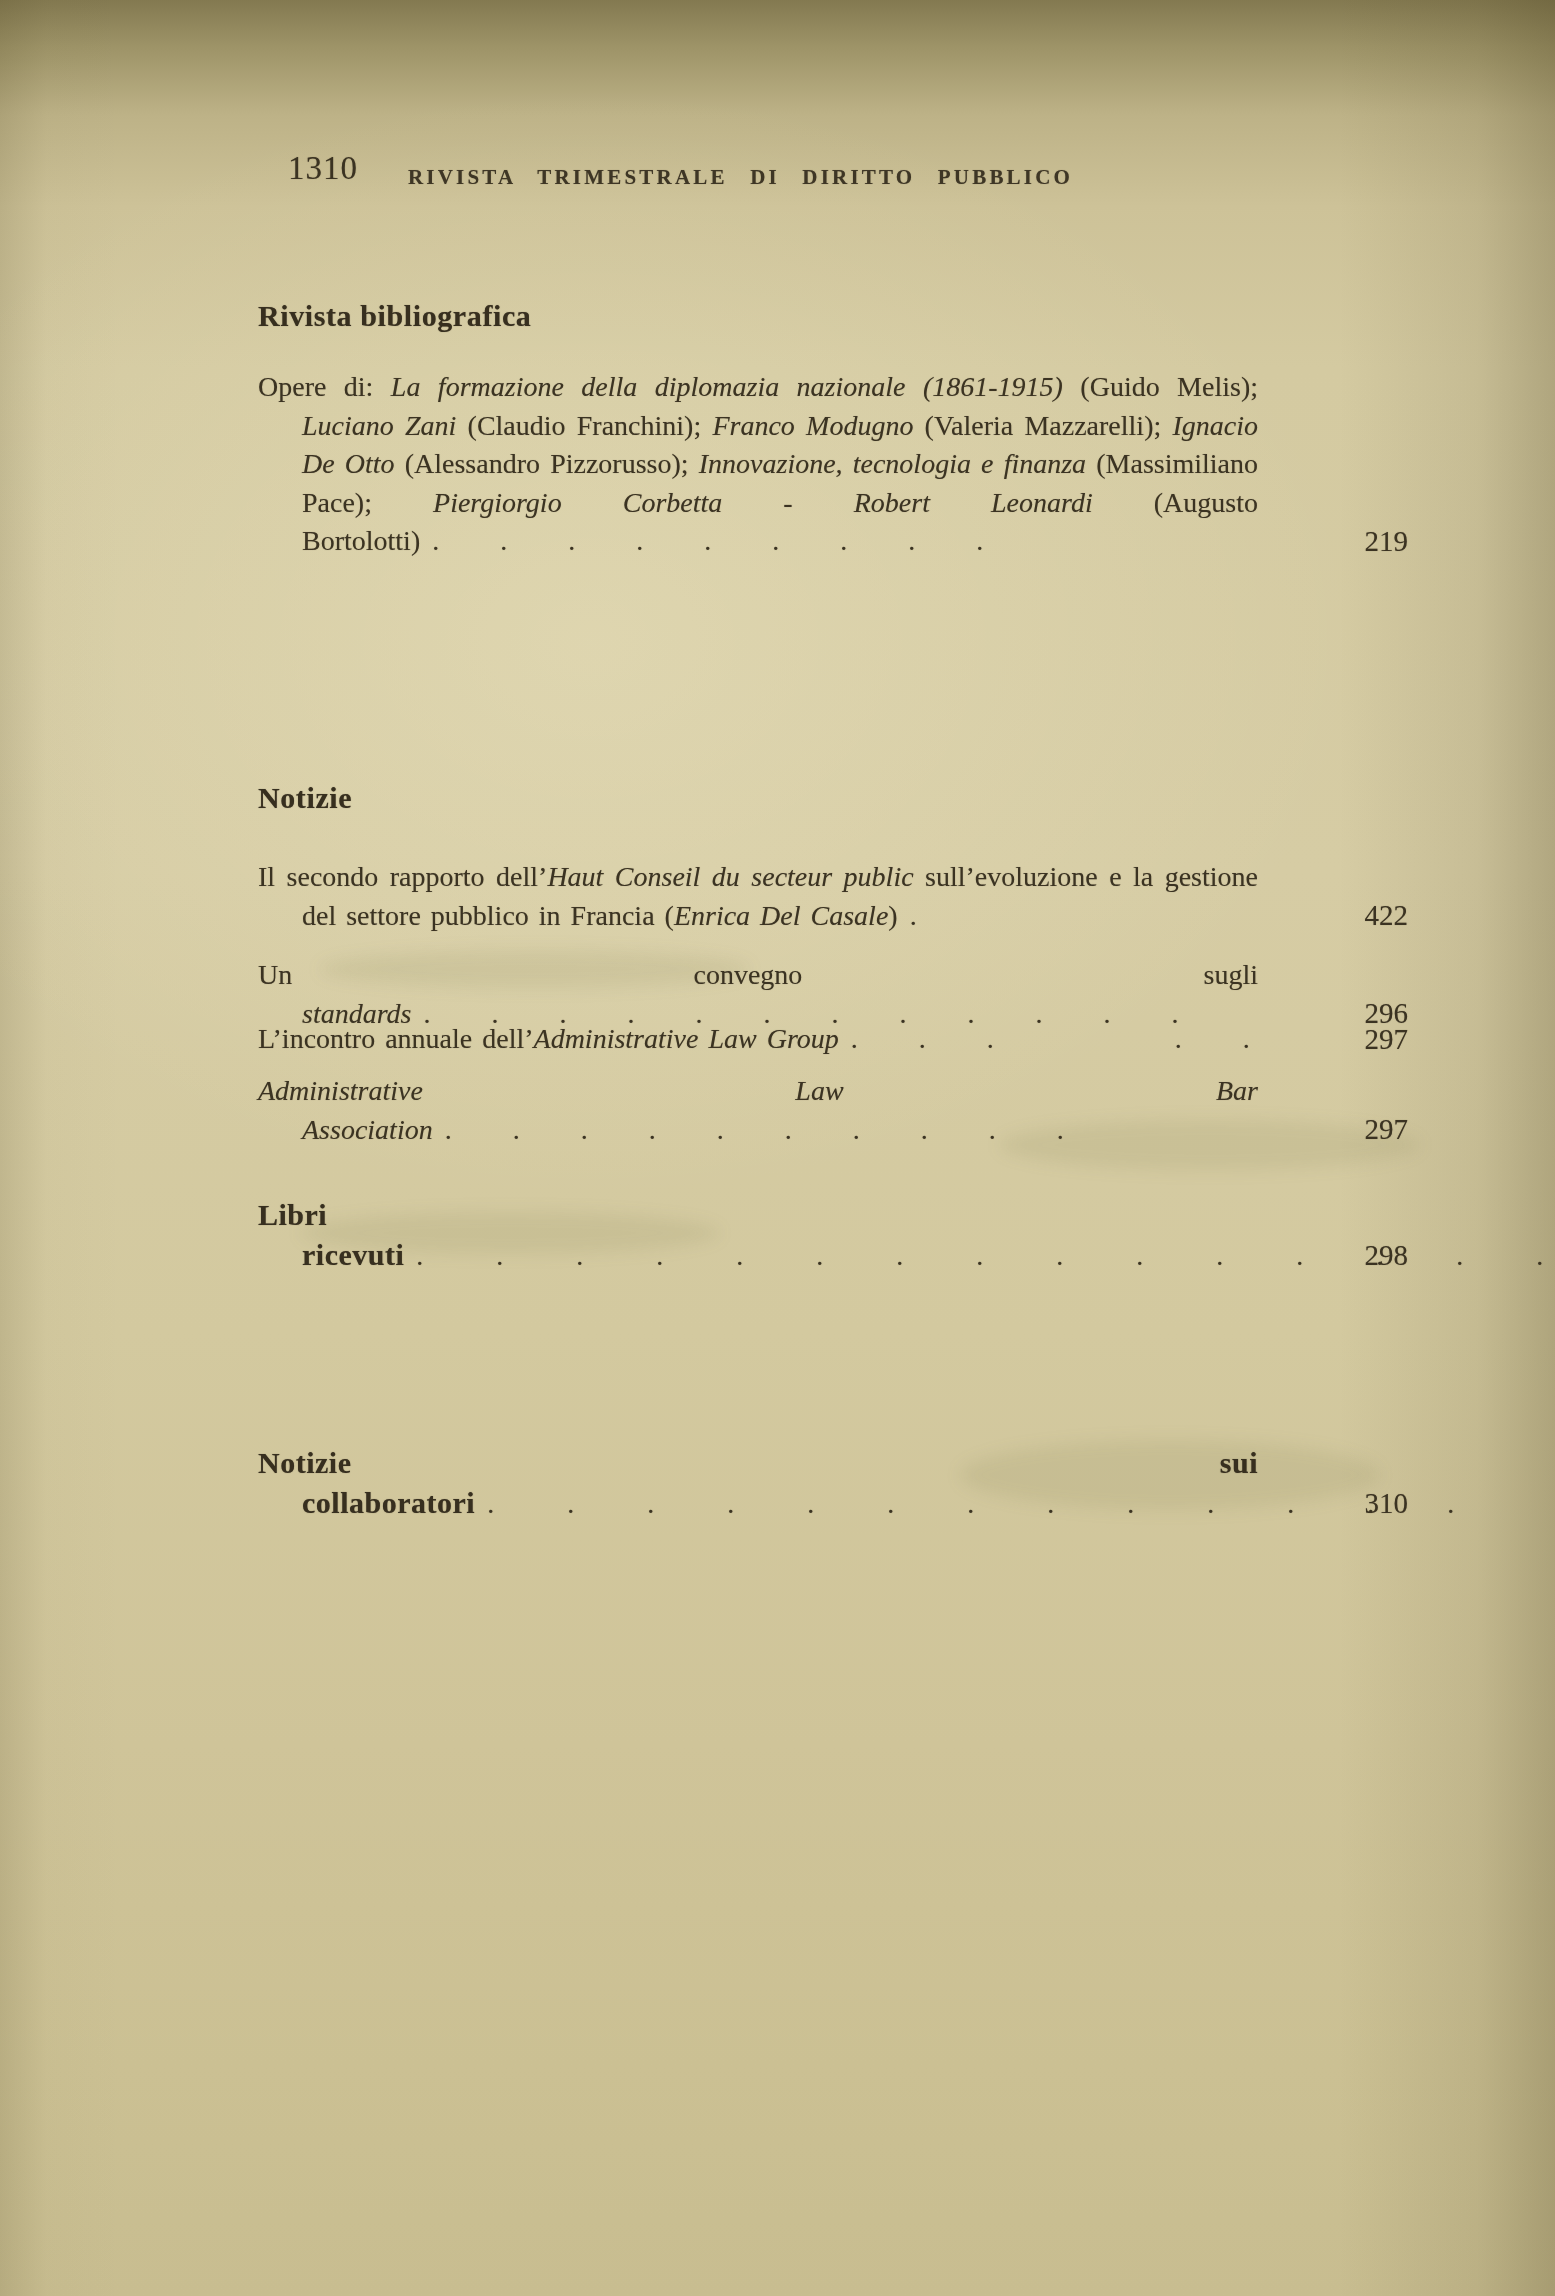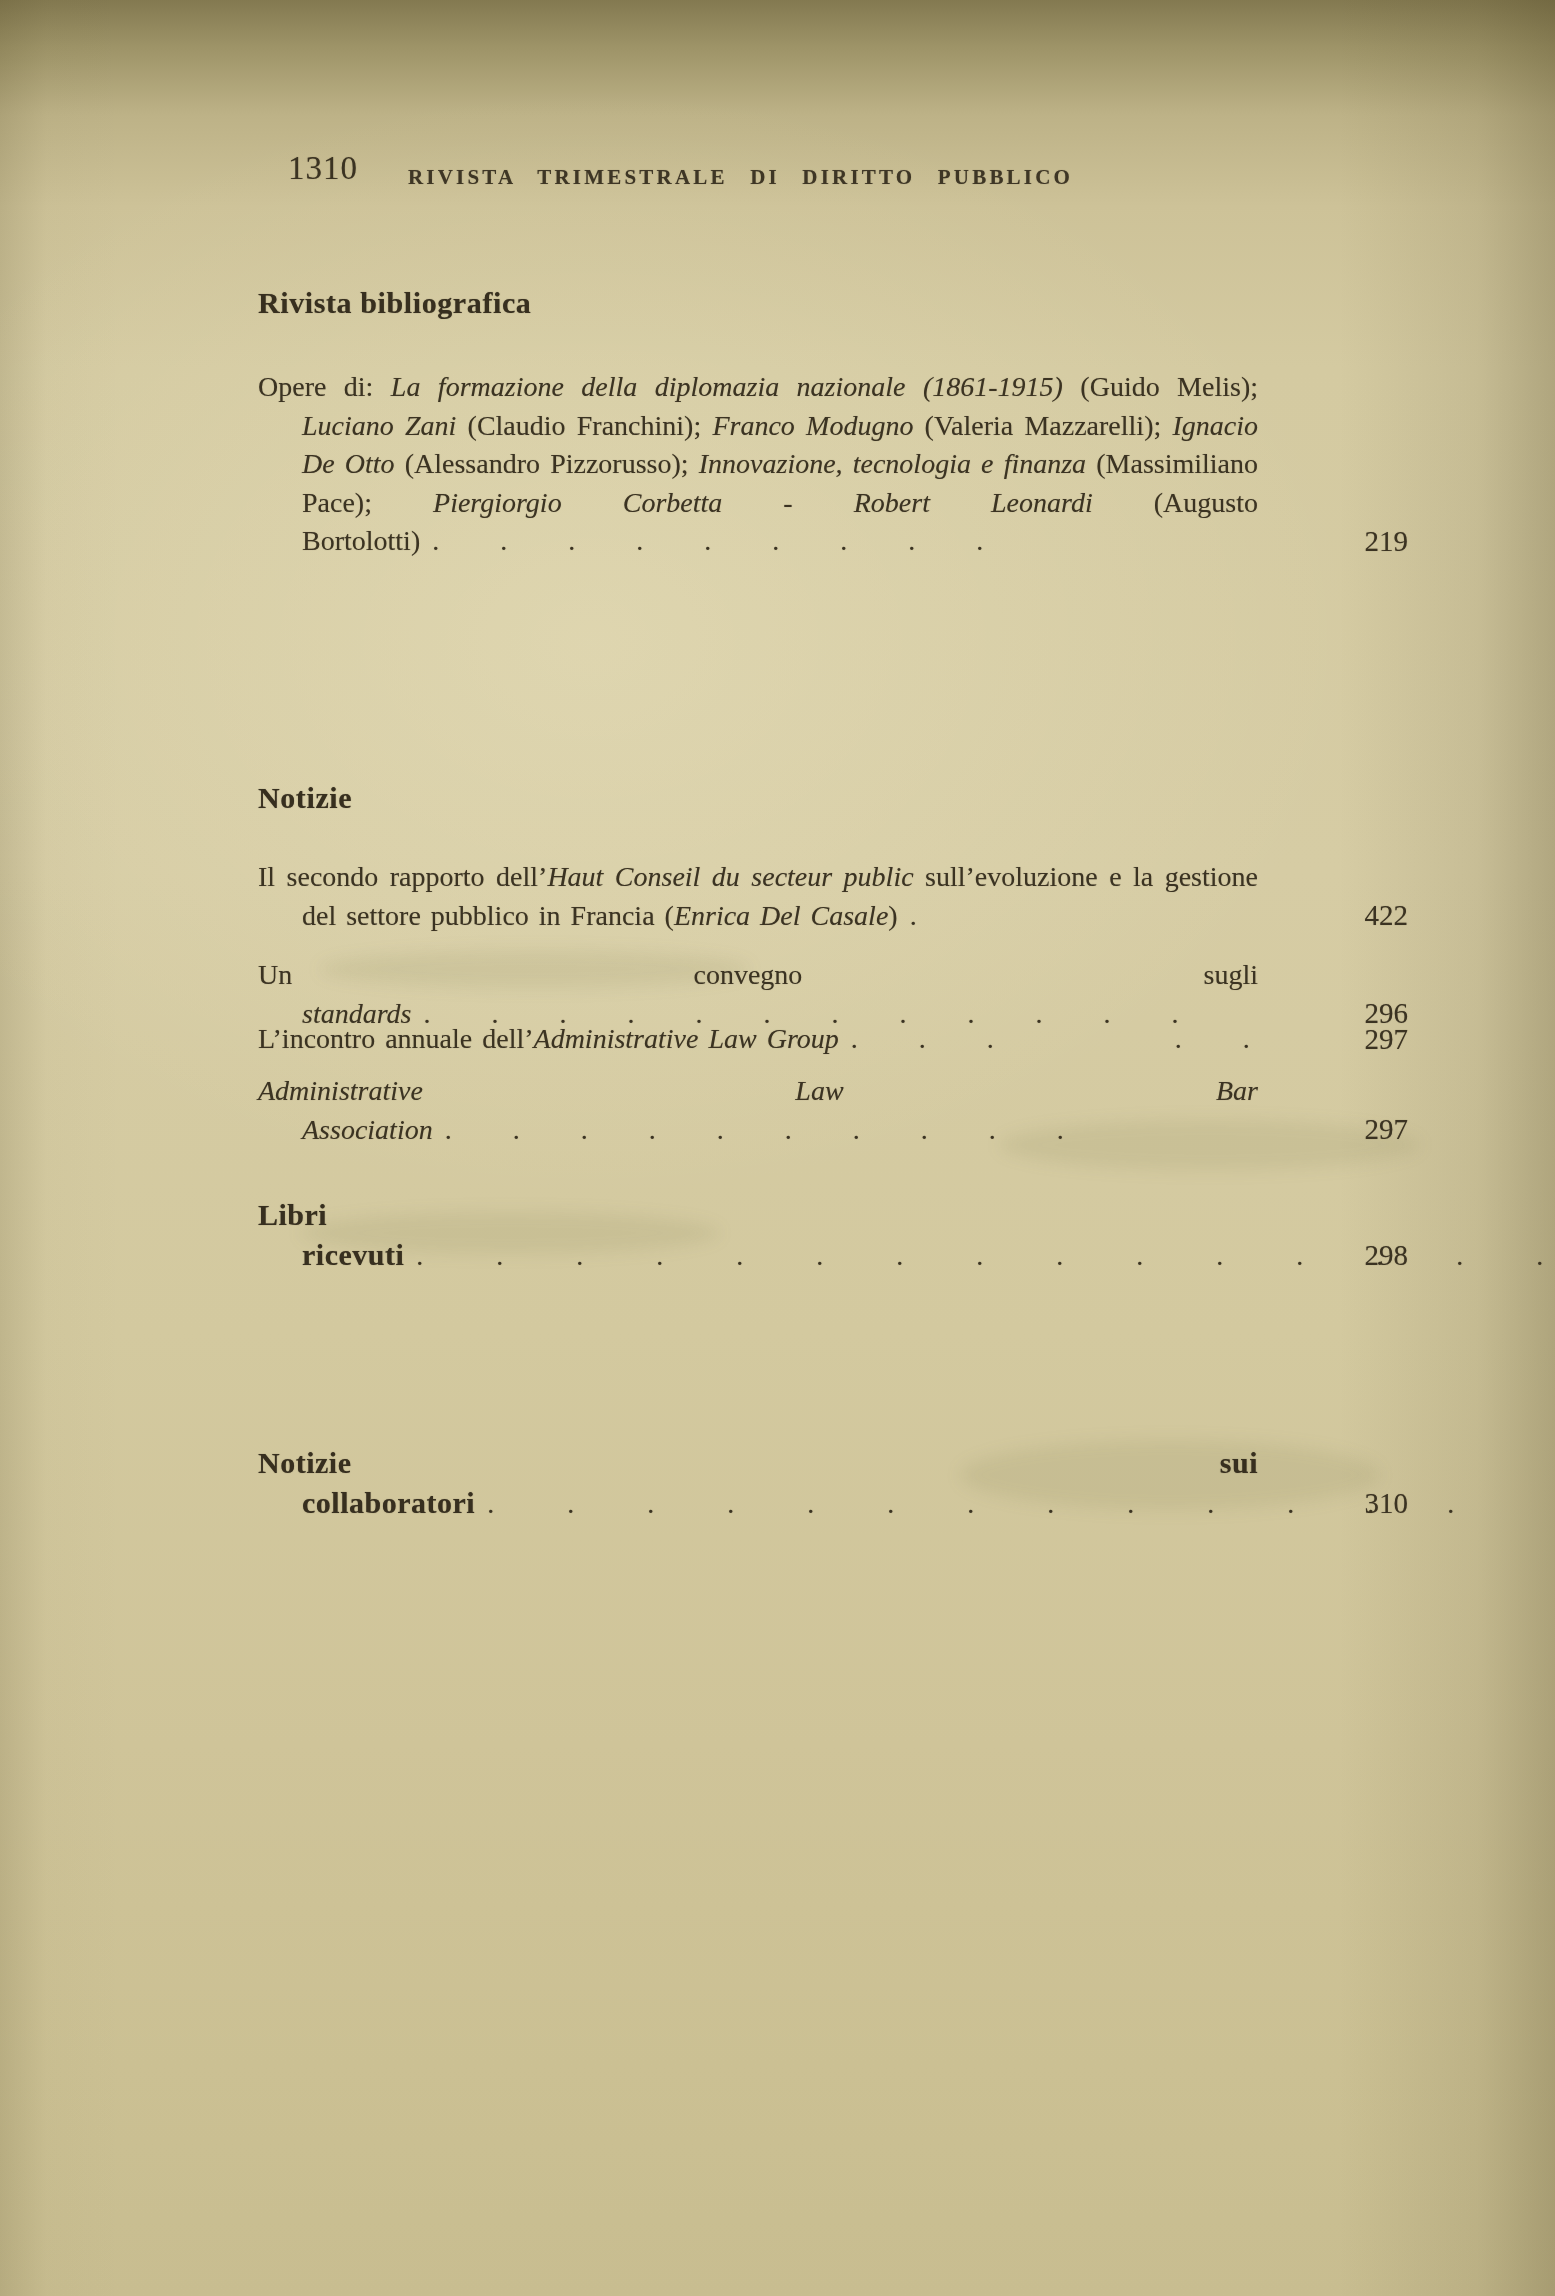--- a/index.html
+++ b/index.html
@@ -72,21 +72,21 @@
 <div class="page">
 
   <div class="smudge" style="left:320px;top:950px;width:430px;height:38px;"></div>
   <div class="smudge" style="left:300px;top:1212px;width:420px;height:42px;"></div>
   <div class="smudge" style="left:1000px;top:1120px;width:420px;height:50px;"></div>
   <div class="smudge" style="left:960px;top:1440px;width:420px;height:70px;"></div>
 
   <div class="folio">1310</div>
   <div class="running-head">RIVISTA TRIMESTRALE DI DIRITTO PUBBLICO</div>
 
-  <h2 class="sec-head" style="top:283px;">Rivista bibliografica</h2>
+  <h2 class="sec-head" style="top:296px;">Rivista bibliografica</h2>
 
   <div class="entry" style="top:368px;">
     <p class="etext"><span><span>Opere di: </span><span class="it">La formazione della diplomazia nazionale (1861-1915)</span><span> (Guido Melis); </span><span class="it">Luciano Zani</span><span> (Claudio Franchini); </span><span class="it">Franco Modugno</span><span> (Valeria Mazzarelli); </span><span class="it">Ignacio De Otto</span><span> (Alessandro Pizzorusso); </span><span class="it">Innovazione, tecnologia e finanza</span><span> (Massimiliano Pace); </span><span class="it">Piergiorgio Corbetta - Robert Leonardi</span><span> (Augusto Bortolotti)</span></span><span class="leader">.  .  .  .  .  .  .  .  .</span></p>
     <span class="pnum">219</span>
   </div>
 
 
   <h2 class="sec-head" style="top:778px;">Notizie</h2>
 
   <div class="entry" style="top:858px;">

